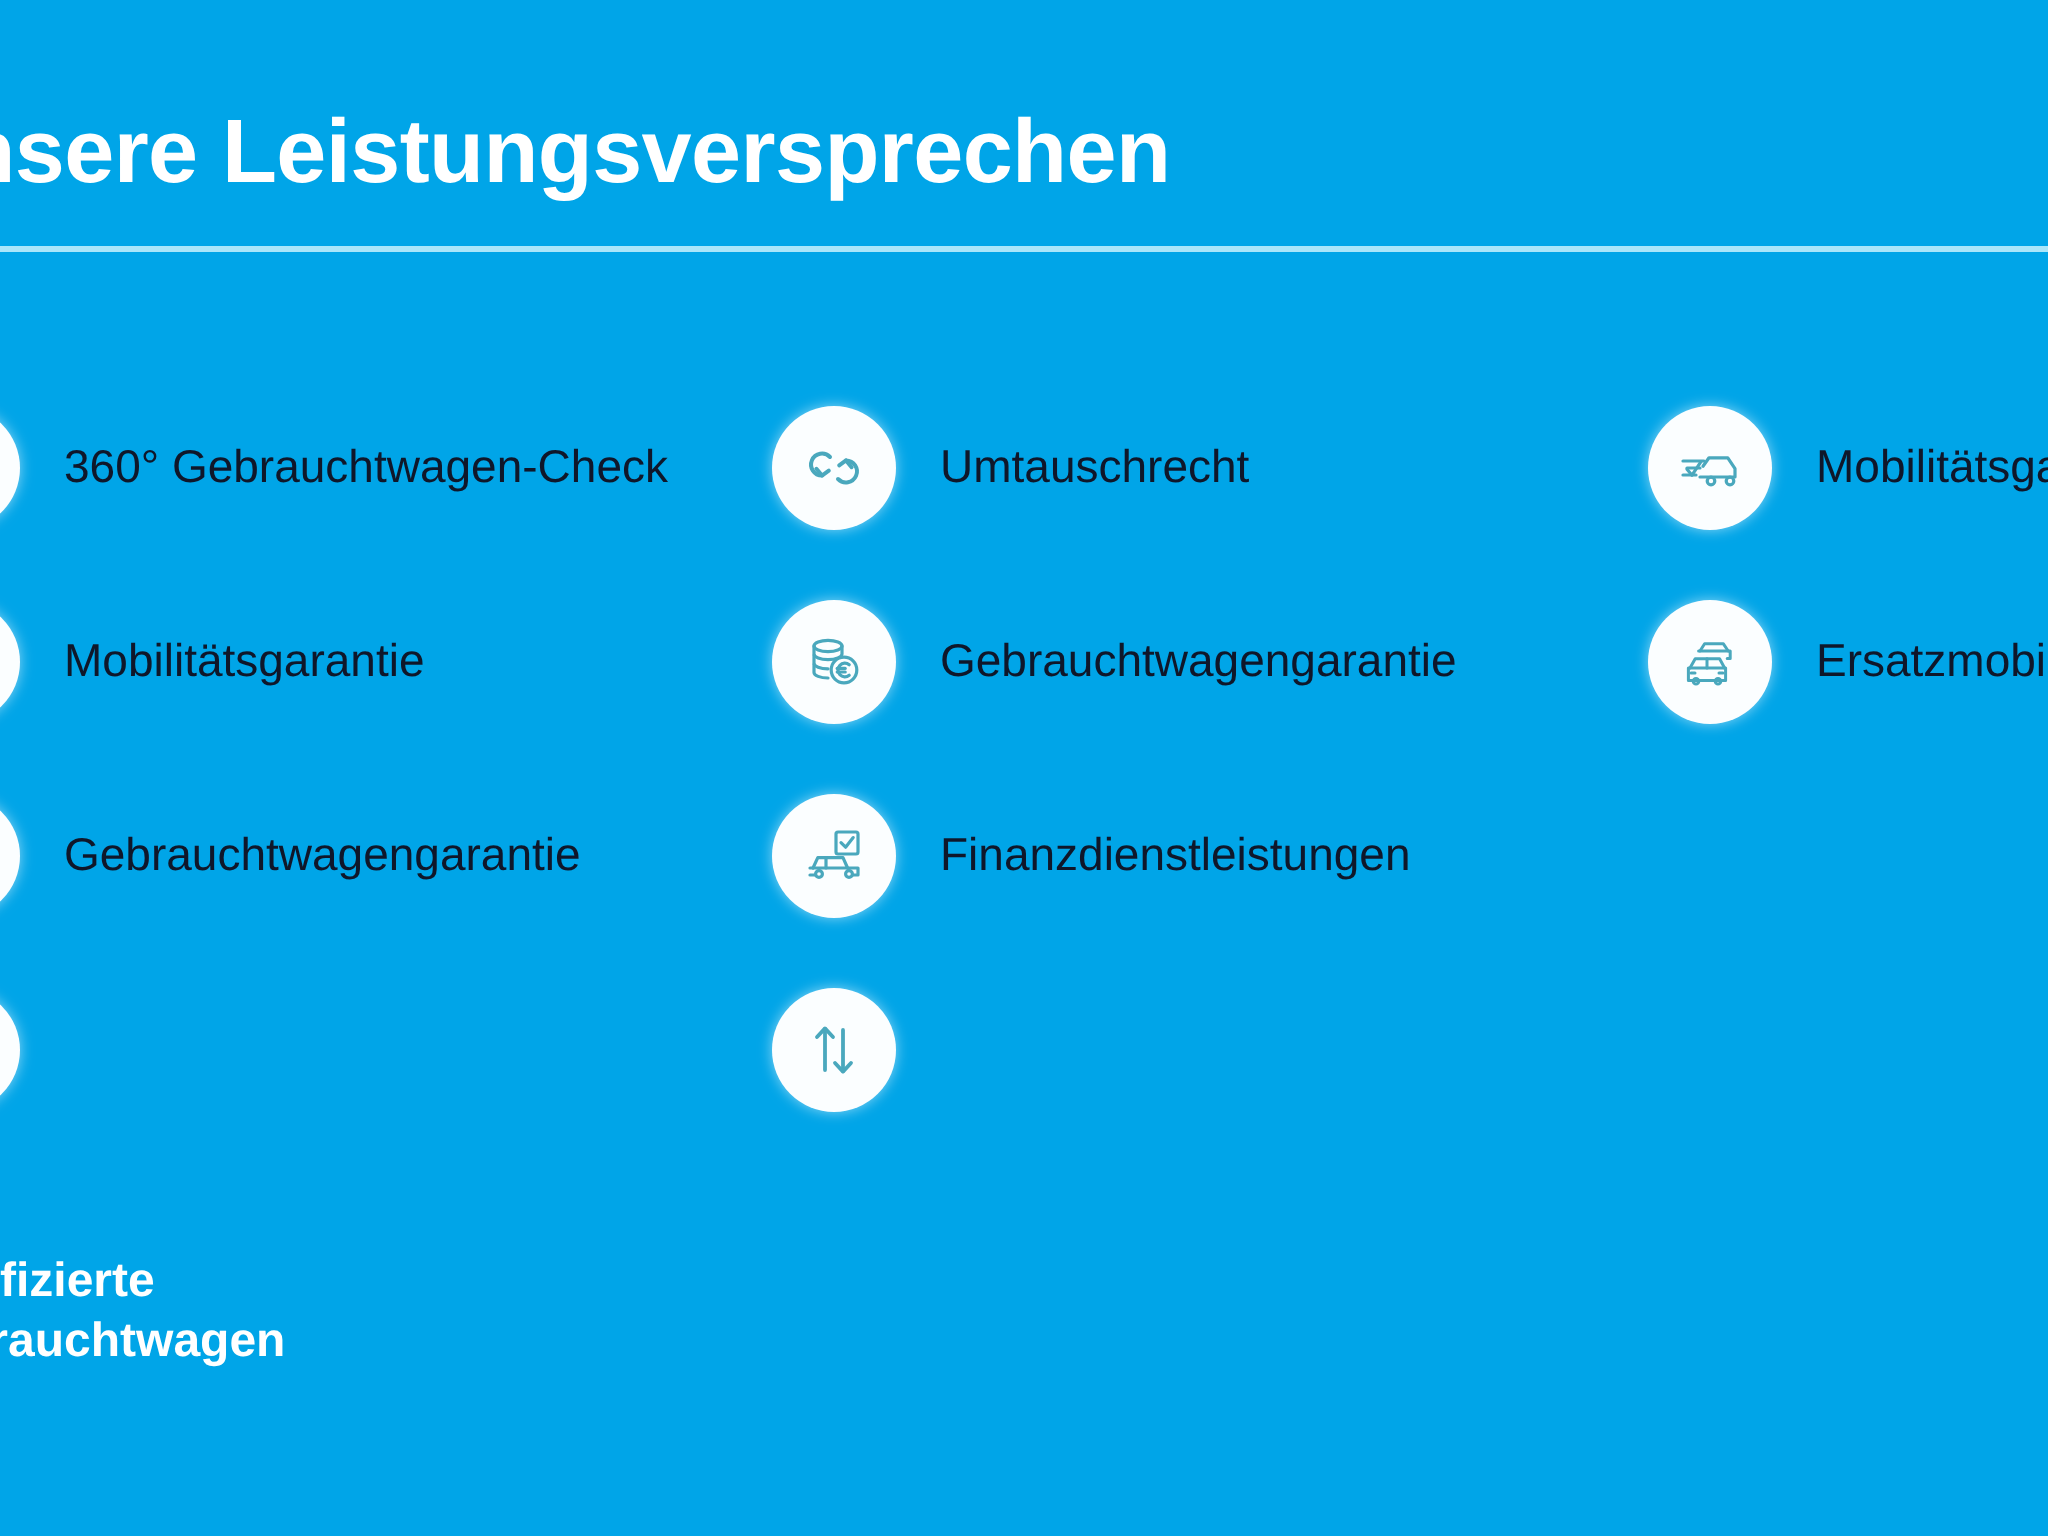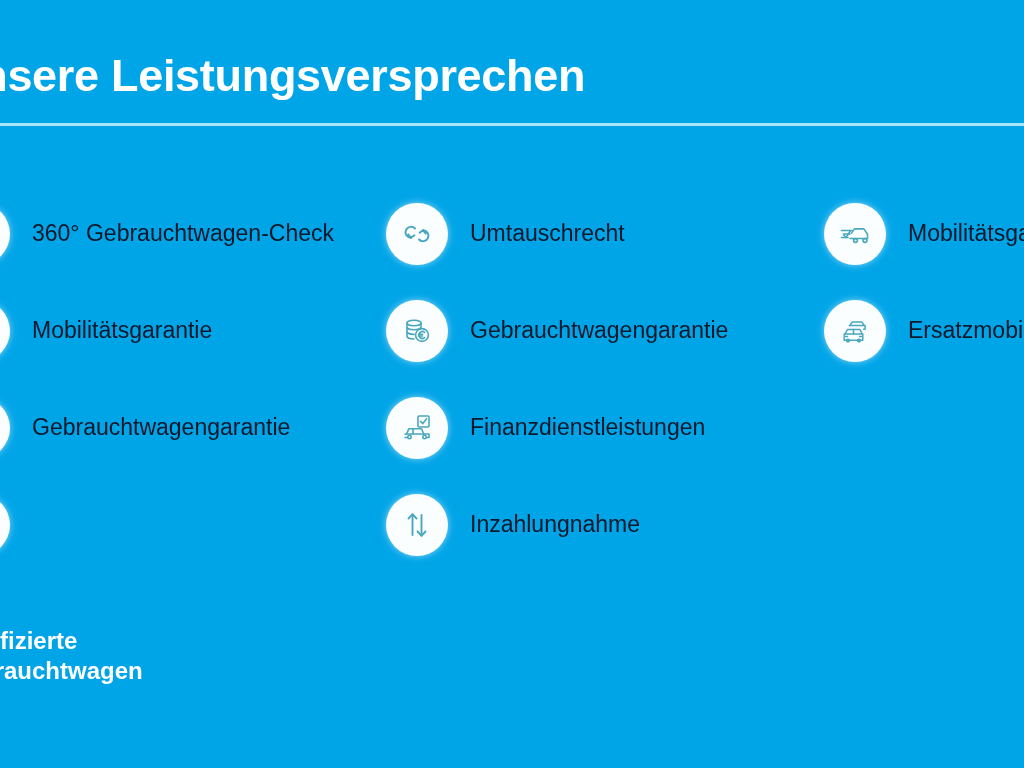--- a/index.html
+++ b/index.html
@@ -202,21 +202,20 @@
 
       <div class="promise">
         <div class="badge">
           <svg viewBox="0 0 36 36" fill="none" stroke="#4aa8bd" stroke-width="1.9" stroke-linecap="round" stroke-linejoin="round">
             <line x1="13.5" y1="28" x2="13.5" y2="7.5"></line>
             <polyline points="9.5,11.5 13.5,7.2 17.5,11.5"></polyline>
             <line x1="22.5" y1="8" x2="22.5" y2="28.5"></line>
             <polyline points="18.5,24.5 22.5,28.8 26.5,24.5"></polyline>
           </svg>
         </div>
-        <div class="promise-label">Inzahlungnahme</div>
       </div>
     </div>
 
     <div class="column col-3">
 
       <div class="promise">
         <div class="badge">
           <svg viewBox="0 0 36 36" fill="none" stroke="#4aa8bd" stroke-width="1.6" stroke-linecap="round" stroke-linejoin="round">
             <path d="M13 22.5h17.5v-4.2l-3.6-5.4H17.5l-3 4.2"></path>
             <circle cx="18.5" cy="24.5" r="1.9"></circle>

